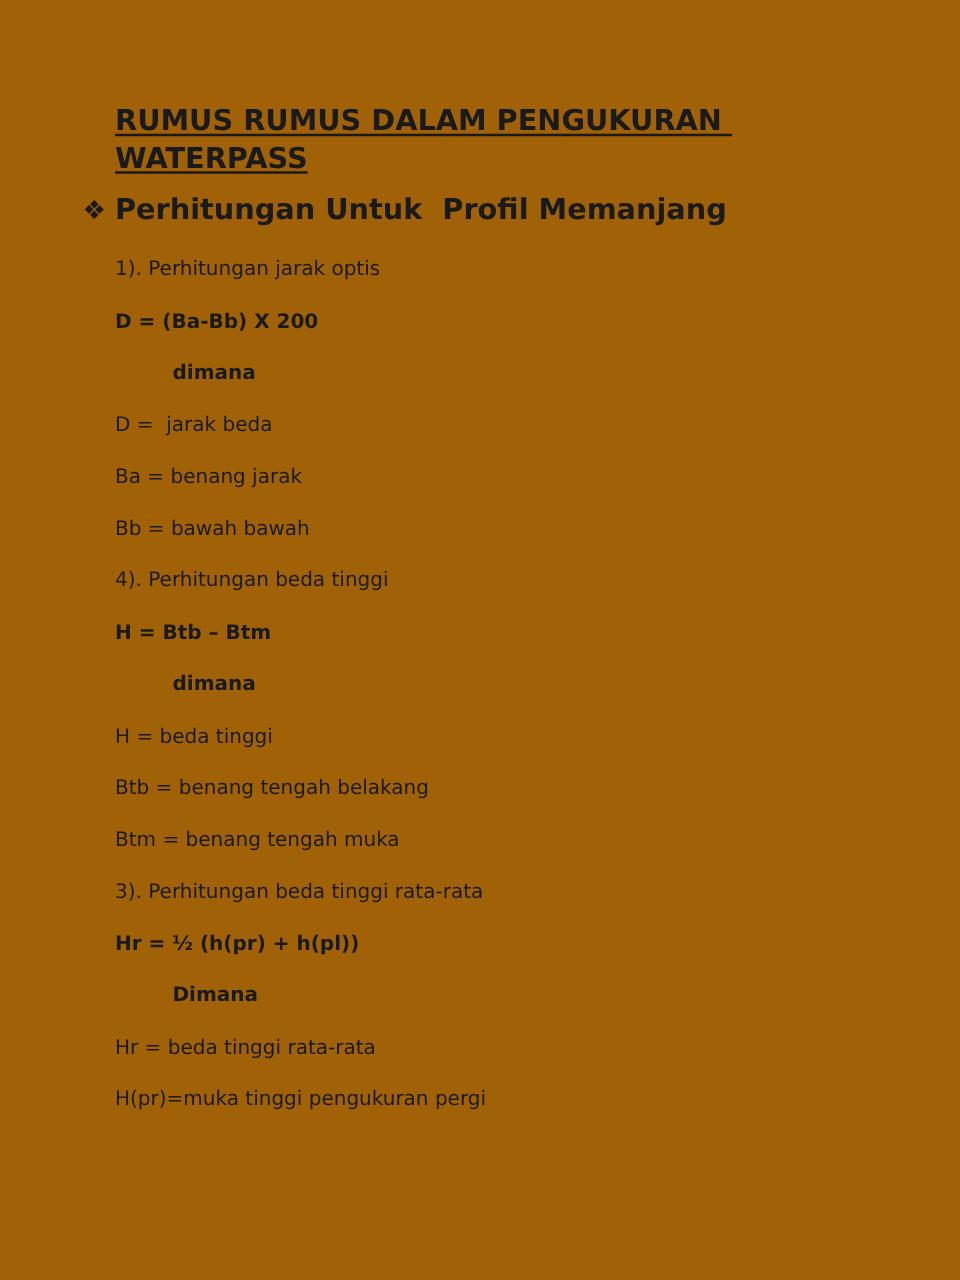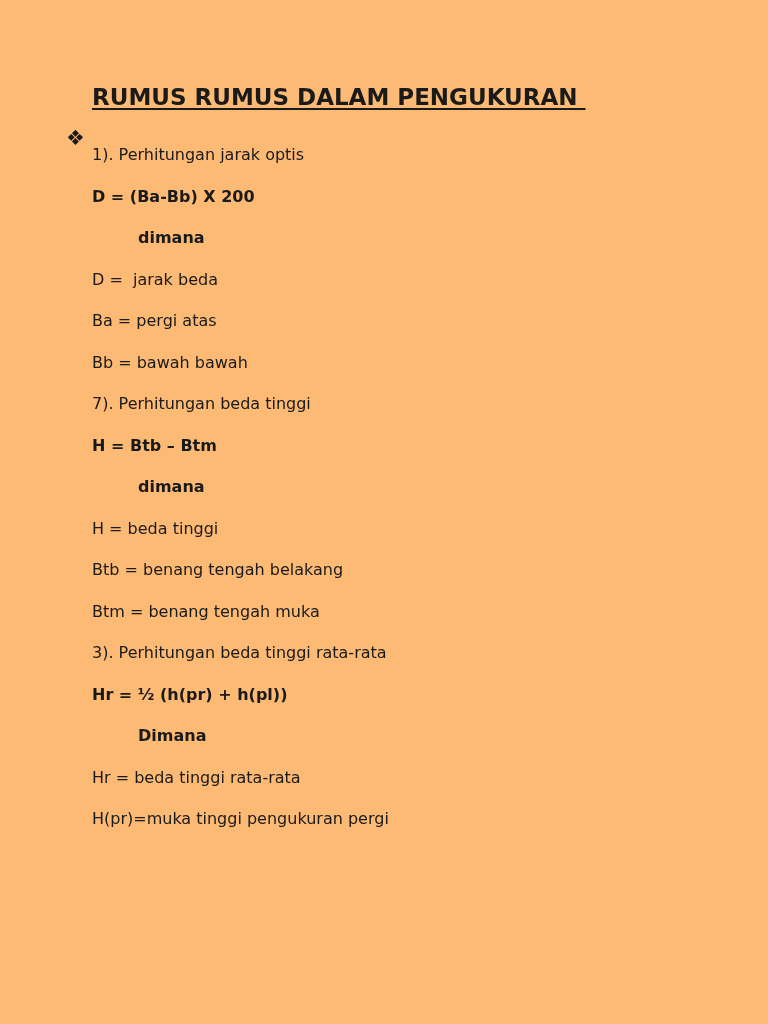--- a/index.html
+++ b/index.html
@@ -4,21 +4,21 @@
 <style>
   html, body {
     margin: 0;
     padding: 0;
     background: #ffffff;
   }
   .page {
     position: relative;
     width: 768px;
     height: 1024px;
-    background: #fdba74;
+    background: #a16207;
     overflow: hidden;
     font-family: "DejaVu Sans", "Liberation Sans", sans-serif;
     color: #1a1a1a;
   }
   .content {
     padding: 82px 58px 0 92px;
   }
   
   .title {
     margin: 0;
@@ -73,36 +73,38 @@
   }
 </style>
 </head>
 <body>
 
 <div class="page">
   <div class="content">
 
     <h1 class="title">
       <span class="title-line">RUMUS RUMUS DALAM PENGUKURAN </span>
+      <span class="title-line">WATERPASS</span>
     </h1>
 
     <div class="bullet-heading">
       <span class="bullet">❖</span>
+      <span class="bullet-text">Perhitungan Untuk  Profil Memanjang</span>
     </div>
 
     <div class="body-lines">
 
       <p class="line heading">1). Perhitungan jarak optis</p>
       <p class="line formula">D = (Ba-Bb) X 200</p>
       <p class="line dimana">dimana</p>
       <p class="line definition">D =  jarak beda</p>
-      <p class="line definition">Ba = pergi atas</p>
+      <p class="line definition">Ba = benang jarak</p>
       <p class="line definition">Bb = bawah bawah</p>
 
-      <p class="line heading">7). Perhitungan beda tinggi</p>
+      <p class="line heading">4). Perhitungan beda tinggi</p>
       <p class="line formula">H = Btb – Btm</p>
       <p class="line dimana">dimana</p>
       <p class="line definition">H = beda tinggi</p>
       <p class="line definition">Btb = benang tengah belakang</p>
       <p class="line definition">Btm = benang tengah muka</p>
 
       <p class="line heading">3). Perhitungan beda tinggi rata-rata</p>
       <p class="line formula">Hr = ½ (h(pr) + h(pl))</p>
       <p class="line dimana">Dimana</p>
       <p class="line definition">Hr = beda tinggi rata-rata</p>

